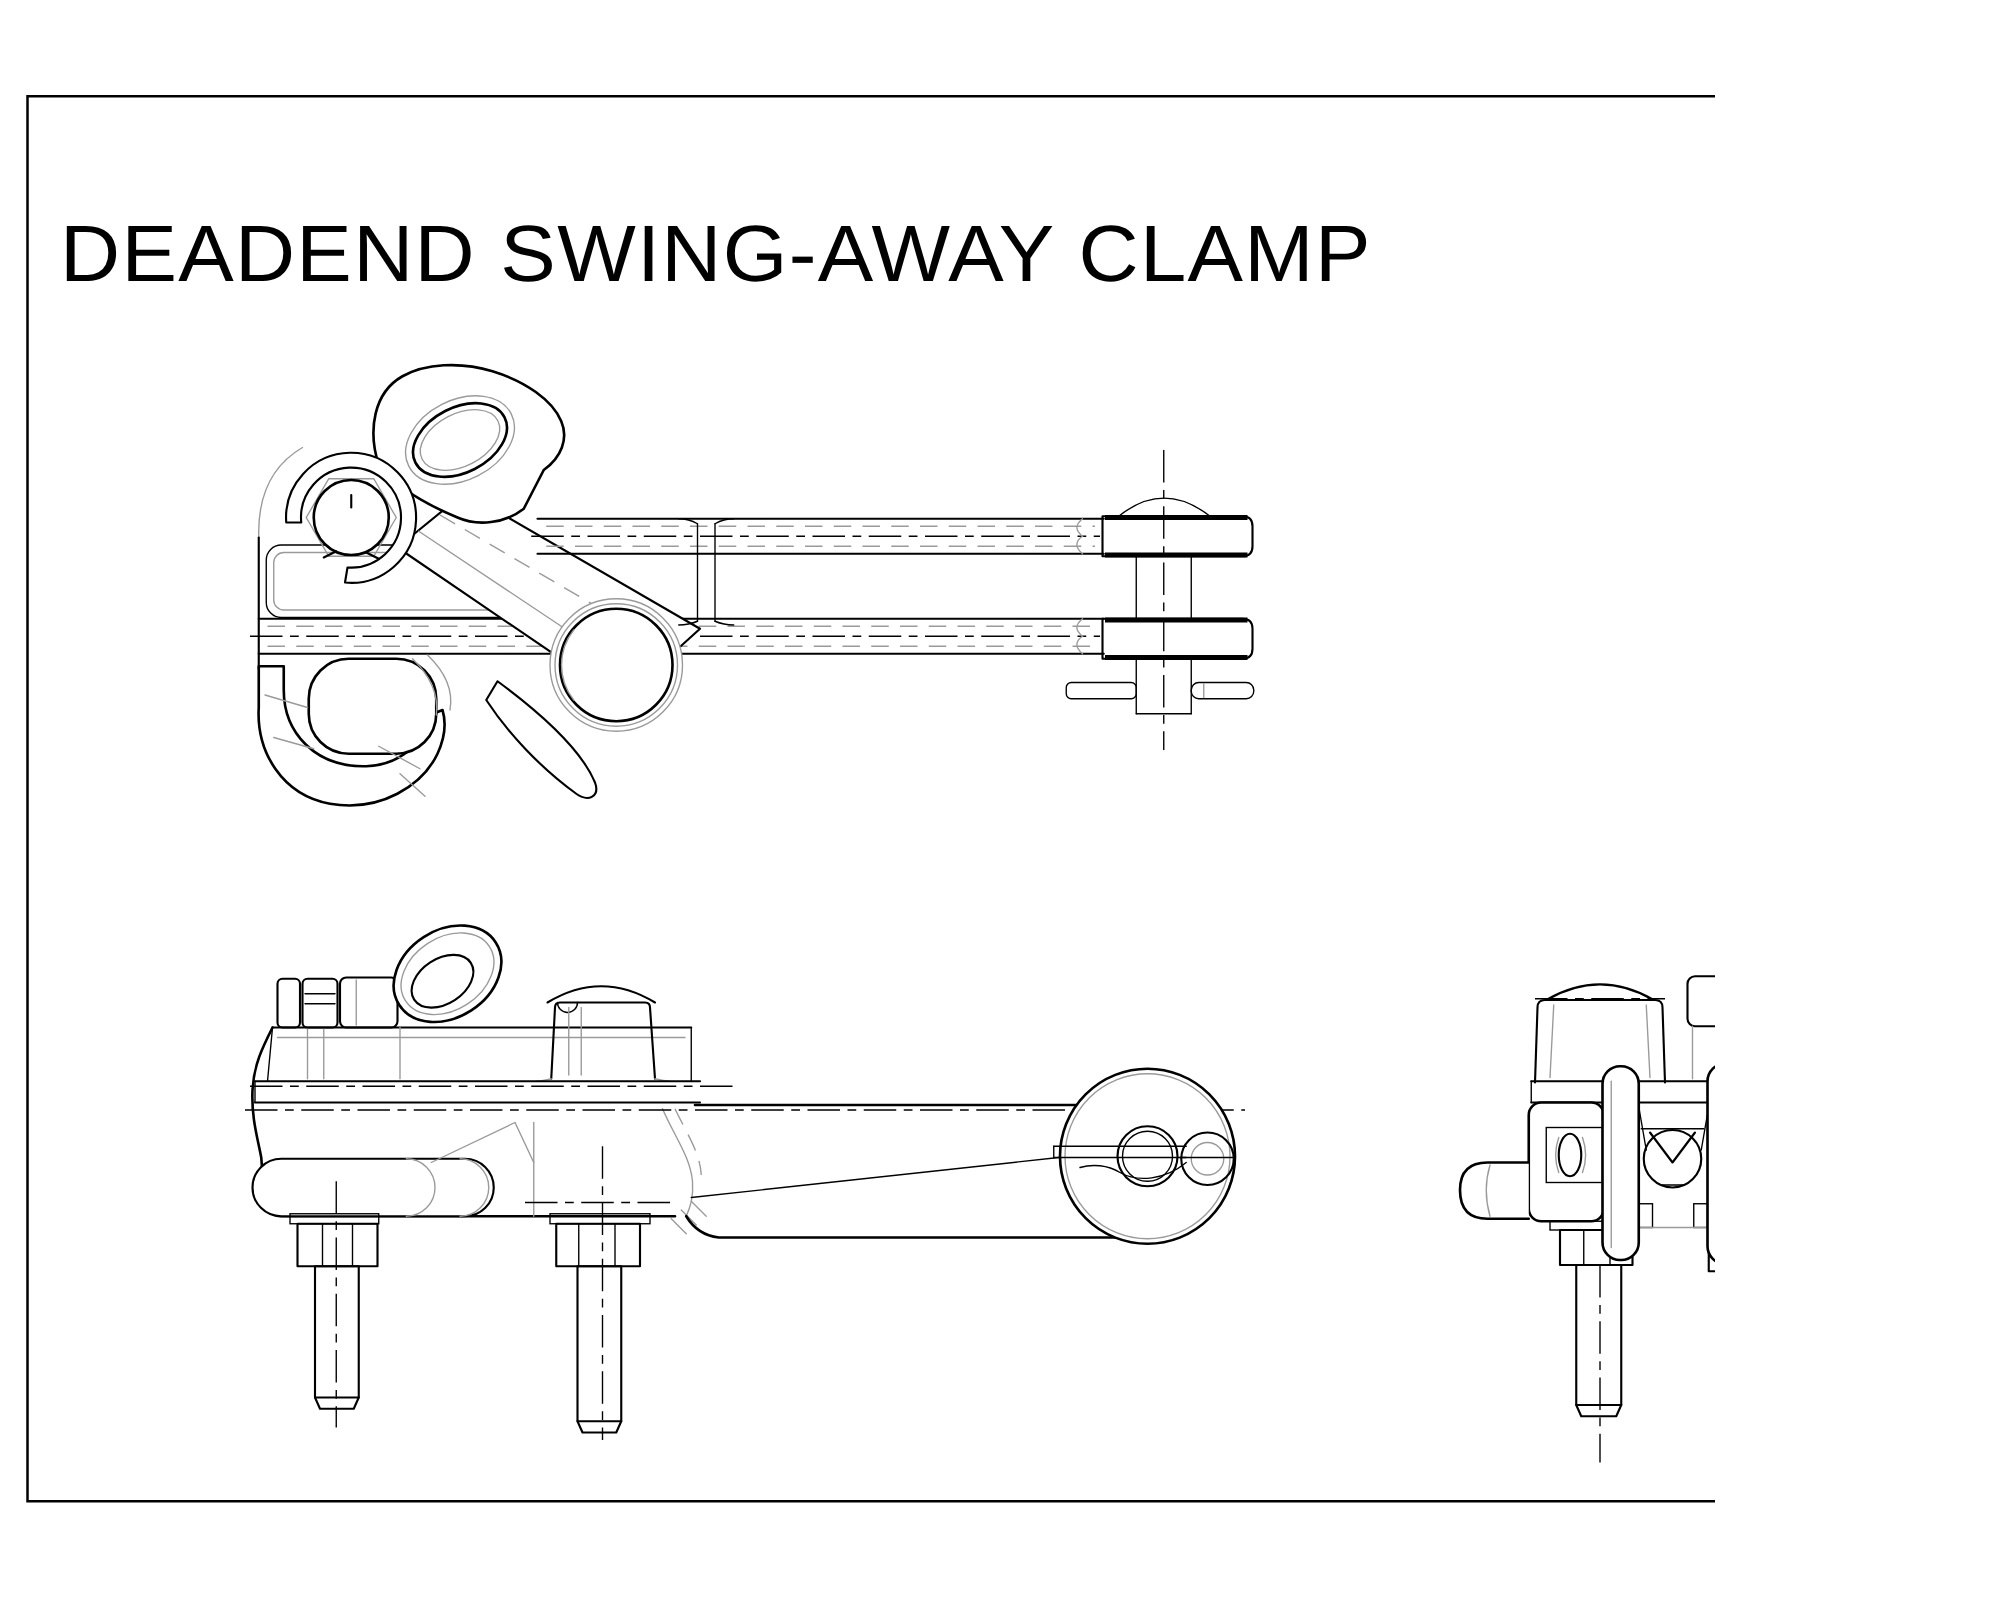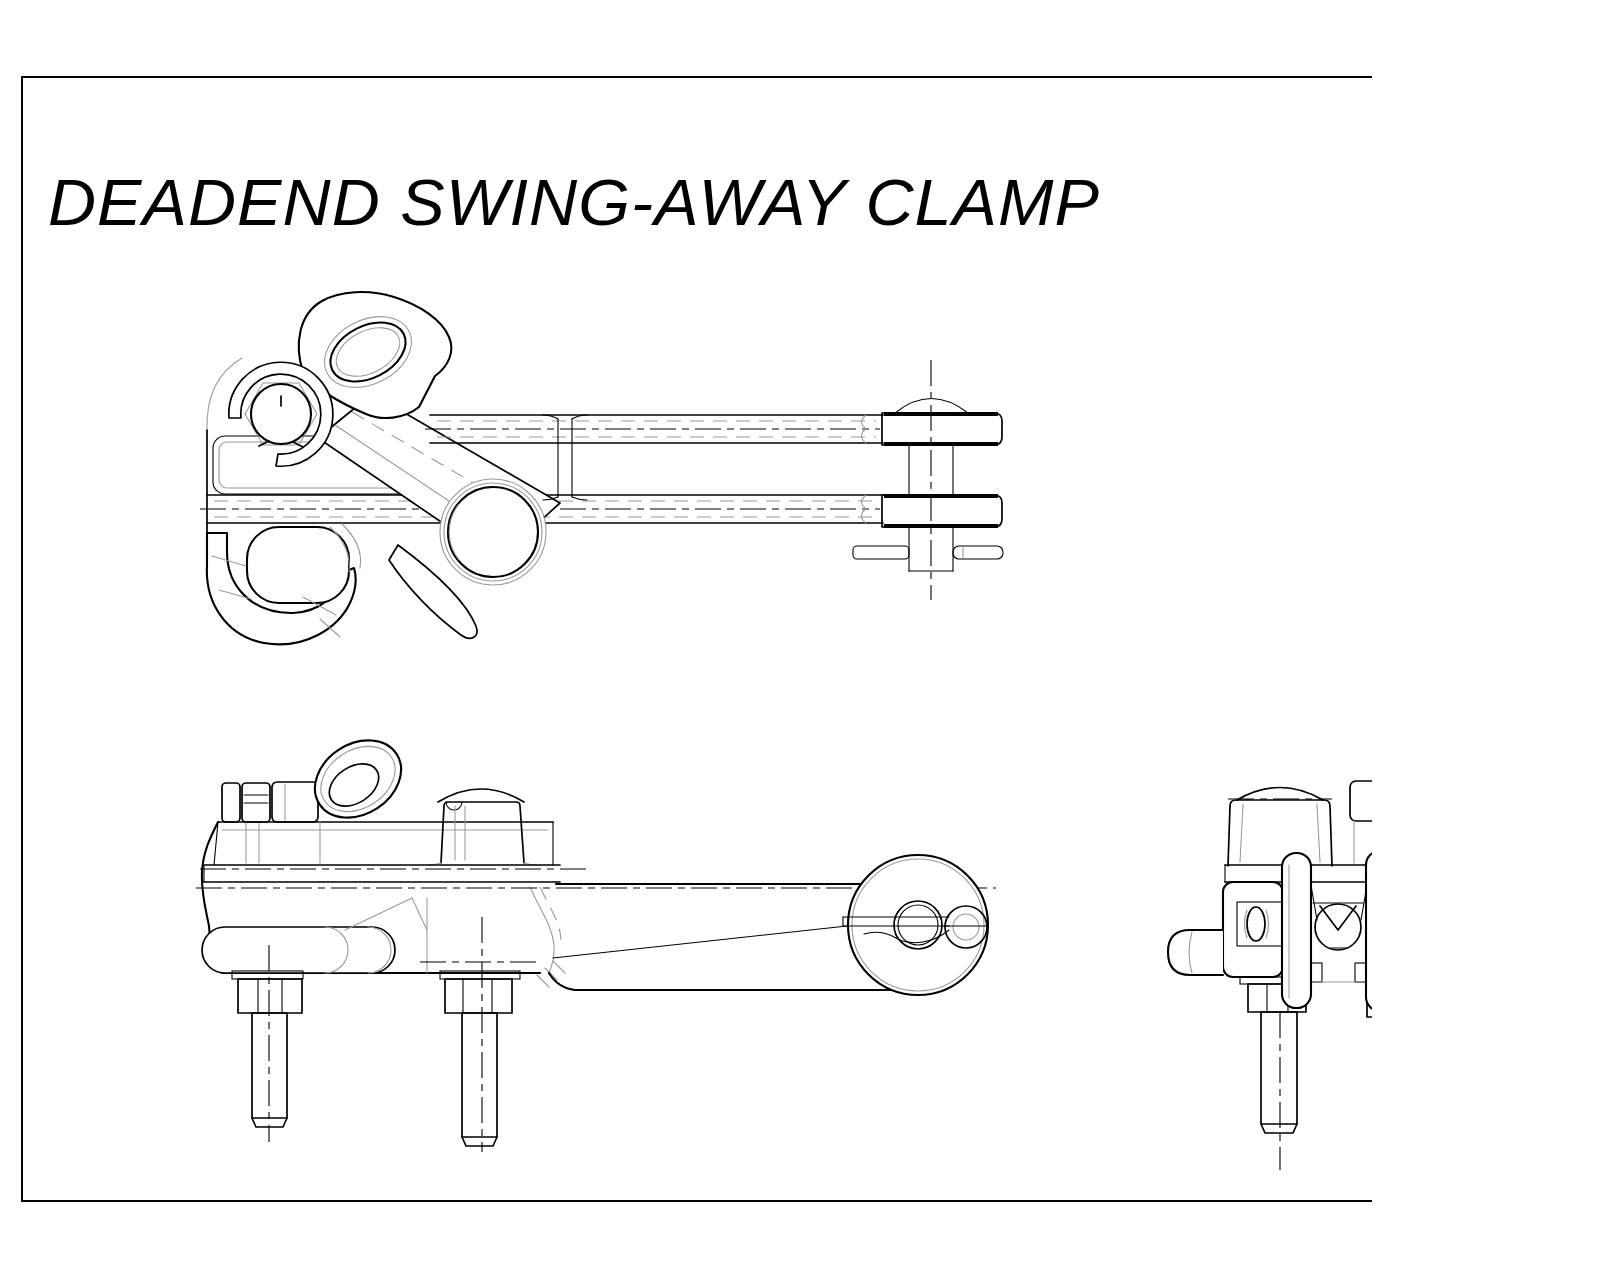--- a/index.html
+++ b/index.html
@@ -1,17 +1,17 @@
 <!DOCTYPE html>
 <html style="--ink: #000000; --ink2: #9a9a9a; --paper: #ffffff;"><head>
 <meta charset="utf-8">
 <style>
   html,body{margin:0;padding:0;background:#fff;}
   .sheet{position:relative;width:1372px;height:1280px;background:var(--paper,#fff);
-         font-family:"Liberation Sans", sans-serif;overflow:hidden;font-style:italic;}
+         font-family:"Liberation Sans", sans-serif;overflow:hidden;}
   .frame{position:absolute;left:21px;top:76px;width:1550px;height:1126px;
          border:2px solid var(--ink,#000);box-sizing:border-box;}
   .title{position:absolute;left:48px;top:166px;font-size:64px;letter-spacing:1px;
          color:var(--ink,#000);white-space:nowrap;font-weight:400;transform:scaleX(1.04);
          transform-origin:left center;}
   svg{position:absolute;left:0;top:0;}
   
   .k  {stroke:var(--ink,#000);stroke-width:1.7;fill:none;stroke-linecap:round;stroke-linejoin:round;}
   .k2 {stroke:var(--ink,#000);stroke-width:2.1;fill:none;stroke-linecap:round;stroke-linejoin:round;}
   .t  {stroke:var(--ink,#000);stroke-width:1.1;fill:none;stroke-linecap:round;}

